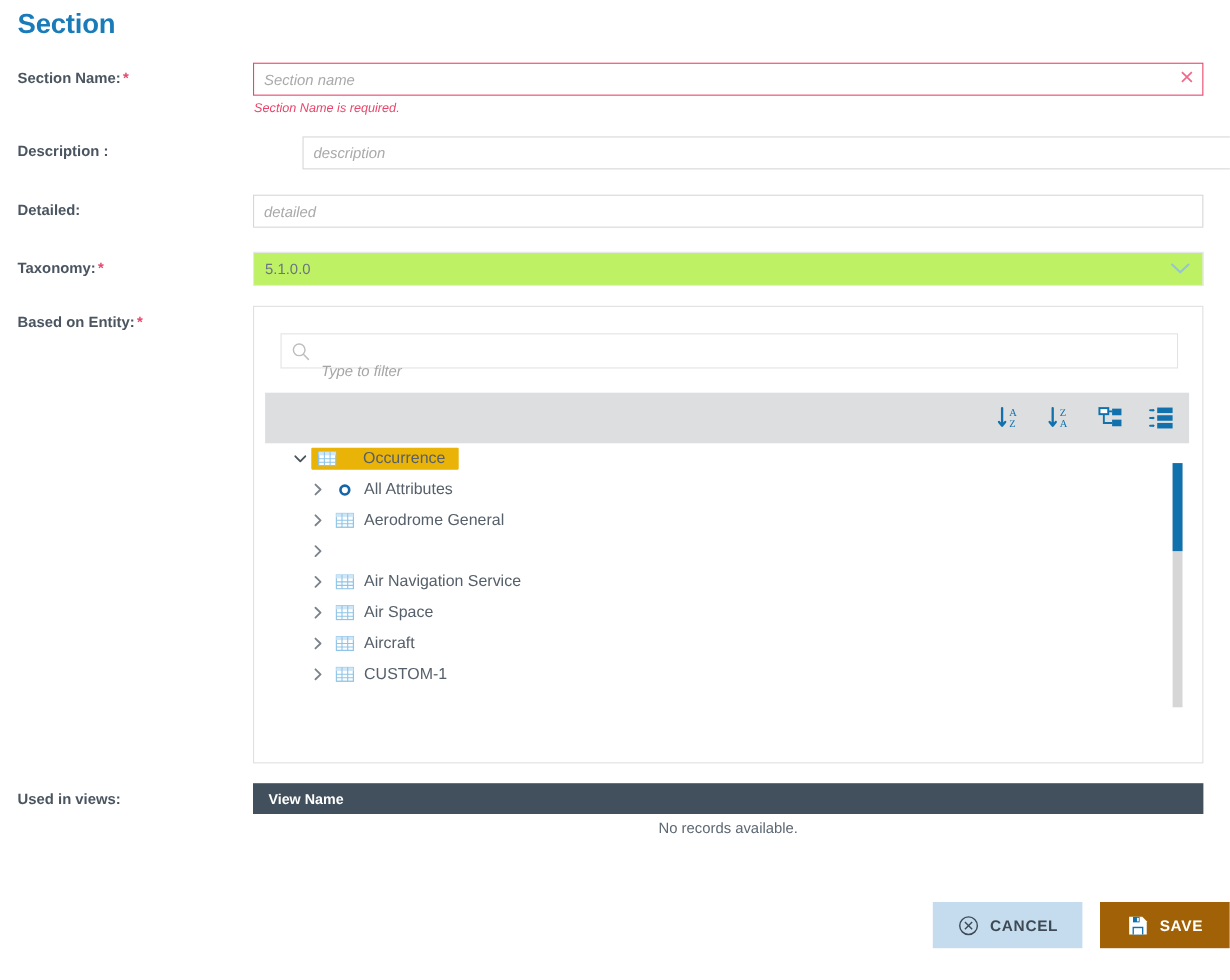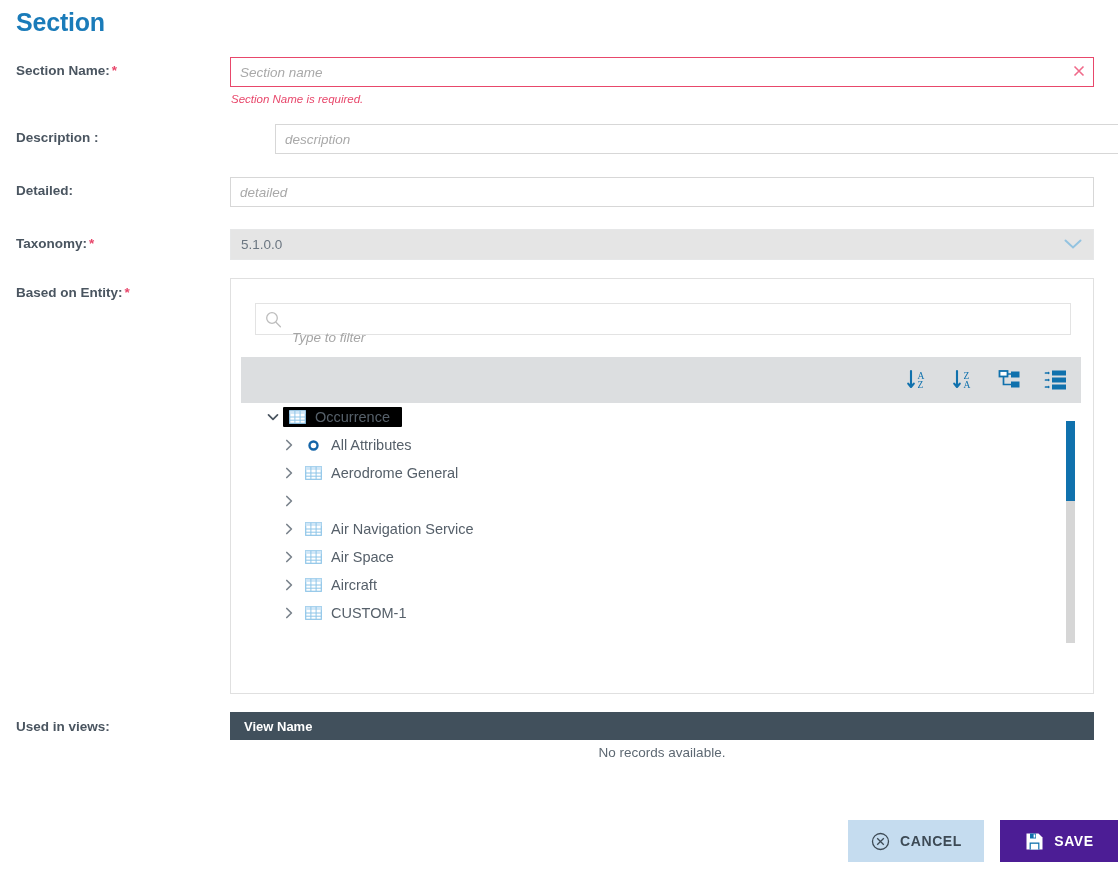--- a/index.html
+++ b/index.html
@@ -77,21 +77,21 @@
     font-style: italic;
     color: #e8476b;
   }
 
   
   .select-box {
     position: absolute;
     left: 230px;
     width: 864px;
     height: 31px;
-    background: #e5e5e5;
+    background: #bef264;
     border: 1px solid #e6e7e8;
     display: flex;
     align-items: center;
     padding: 0 10px 0 10px;
     font-size: 13.5px;
     color: #6b7681;
   }
   .select-box .chev {
     margin-left: auto;
     width: 20px; height: 12px;
@@ -165,21 +165,21 @@
     flex: 0 0 20px;
     display: flex; align-items: center; justify-content: center;
     cursor: pointer;
   }
   .node-chip {
     display: flex;
     align-items: center;
     padding: 2px 12px 2px 5px;
     border-radius: 1px;
   }
-  .node-chip.selected { background: #000000; }
+  .node-chip.selected { background: #eab308; gap: 15px; }
   .node-ico {
     width: 18px; height: 15px;
     flex: 0 0 18px;
     margin-right: 9px;
     display: flex; align-items: center; justify-content: center;
   }
   .node-label { white-space: nowrap; }
 
   
   .scroll-track {
@@ -236,21 +236,21 @@
   }
   .btn-cancel {
     left: 848px; top: 820px;
     width: 136px;
     background: #c5dcef;
     color: #3d4a55;
   }
   .btn-save {
     left: 1000px; top: 820px;
     width: 118px;
-    background: #4c1d95;
+    background: #a16207;
     color: #ffffff;
   }
   .btn-ico { width: 20px; height: 20px; display:flex; align-items:center; justify-content:center; }
 </style>
 </head>
 <body>
 
 <div class="page">
 
   <div class="page-title">Section</div>

